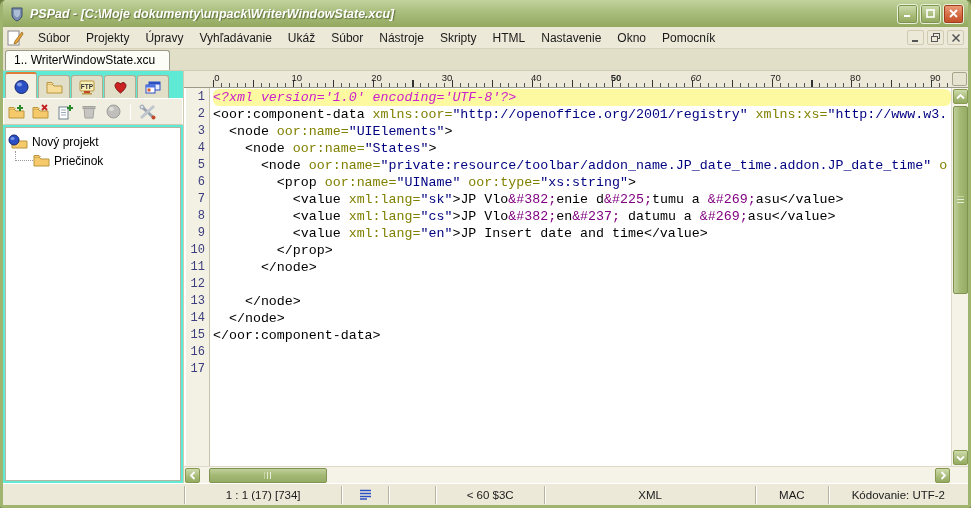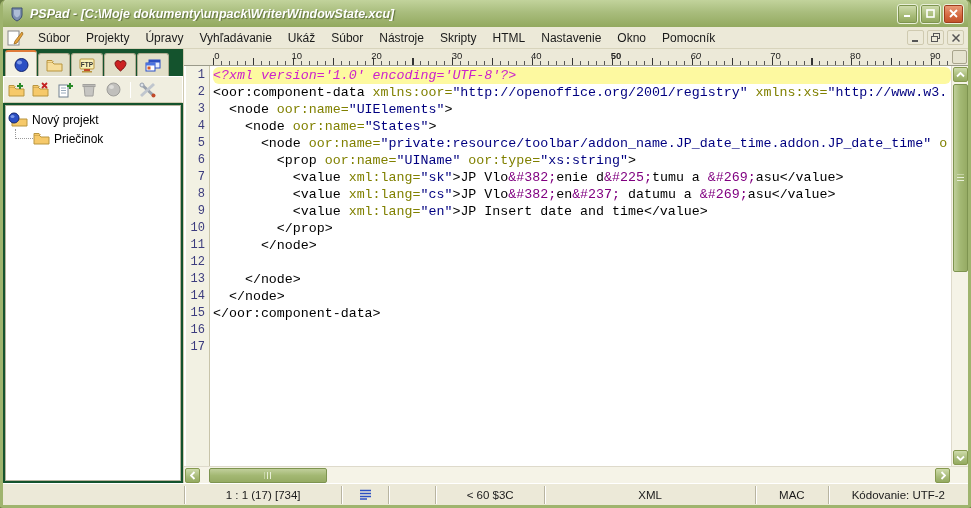--- a/index.html
+++ b/index.html
@@ -55,21 +55,21 @@
     display:flex;align-items:flex-end;padding:0 0 0 2px;
     border-bottom:1px solid #d0ccb4;
   }
   .doc-tab{
     height:20px;background:#fdfdf8;border:1px solid #9a9a8a;border-bottom:none;
     border-radius:3px 3px 0 0;padding:2px 14px 0 8px;
     font-size:12px;color:#000;min-width:140px;
   }
   
   .main{flex:1;display:flex;min-height:0;}
-  .sidebar{width:181px;flex:0 0 181px;background:#14532d;display:flex;flex-direction:column;border-right:1px solid #cfcab0;}
+  .sidebar{width:181px;flex:0 0 181px;background:#5eead4;display:flex;flex-direction:column;border-right:1px solid #cfcab0;}
   .side-tabs{height:27px;display:flex;align-items:flex-end;padding-left:2px;gap:1px;}
   .side-tab{
     width:32px;height:23px;background:#e2dfc9;border:1px solid #b0ac92;border-bottom:none;
     border-radius:3px 3px 0 0;display:flex;align-items:center;justify-content:center;
   }
   .side-tab.active{background:#f3f1e4;height:26px;border-top:2px solid #e07b39;}
   .side-toolbar{
     height:27px;background:#f0eee0;border:1px solid #fff;border-bottom:1px solid #cfcab0;
     display:flex;align-items:center;padding:0 4px;gap:6px;
   }
@@ -208,20 +208,23 @@
           </svg>
         </span>
       <span class="mdi-btn">
           <svg width="8" height="8">
             <path d="M0.5 0.5 L7.5 7.5 M7.5 0.5 L0.5 7.5" stroke="#555" stroke-width="1.5"></path>
           </svg>
         </span>
     </span>
   </div>
 
+  <div class="tabbar">
+    <div class="doc-tab">1.. WriterWindowState.xcu</div>
+  </div>
 
   <div class="main">
 
     <div class="sidebar">
       <div class="side-tabs">
         <div class="side-tab active">
           <span>
               <svg width="15" height="15">
                 <circle cx="7.5" cy="8" r="6.5" fill="#2b4fc4" stroke="#12246e"></circle>
                 <ellipse cx="5.5" cy="5.5" rx="2.5" ry="2" fill="#7e9ae8"></ellipse>
@@ -334,21 +337,21 @@
     </div>
 
     <div class="editor-wrap">
       <div class="ruler">
         <div class="ruler-ticks"></div>
         <div class="ruler-ticks-major"></div>
         <div class="ruler-corner"></div>
       <span class="ruler-label" style="left: 33px;">0</span>
           <span class="ruler-label" style="left: 112.8px;">10</span>
           <span class="ruler-label" style="left: 192.6px;">20</span>
-          <span class="ruler-label" style="left: 273px;">30</span>
+          <span class="ruler-label" style="left: 263px;">30</span>
           <span class="ruler-label" style="left: 352.2px;">40</span>
           <span class="ruler-label" style="left: 432px; font-weight: bold;">50</span>
           <span class="ruler-label" style="left: 511.8px; font-style: italic;">60</span>
           <span class="ruler-label" style="left: 591.6px;">70</span>
           <span class="ruler-label" style="left: 671.4px;">80</span>
           <span class="ruler-label" style="left: 751.2px;">90</span>
         </div>
       <div class="editor">
         <div class="gutter">
             <div>1</div>

